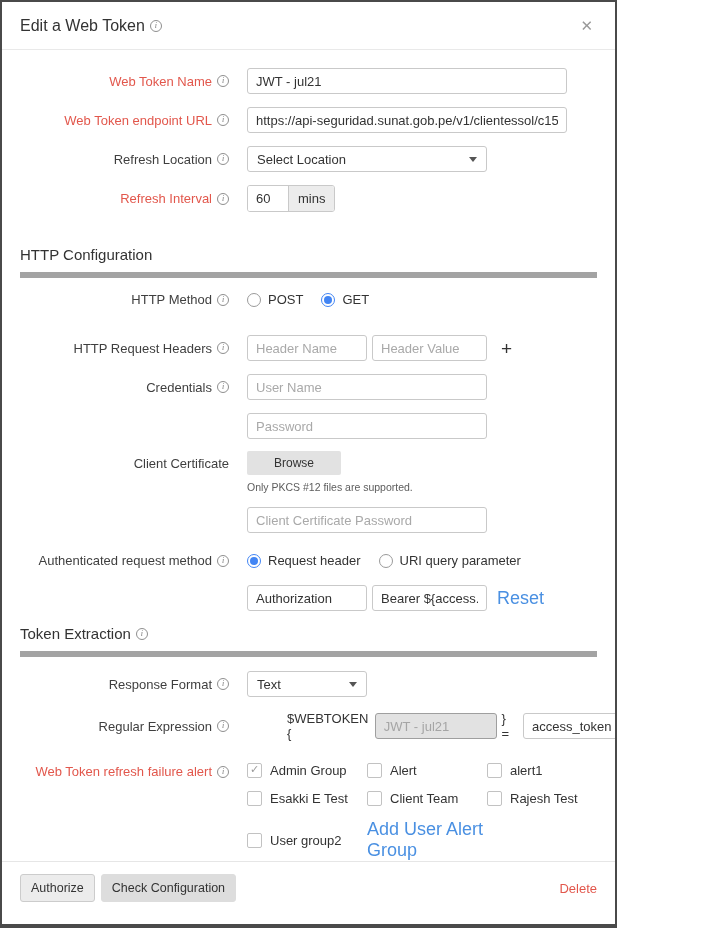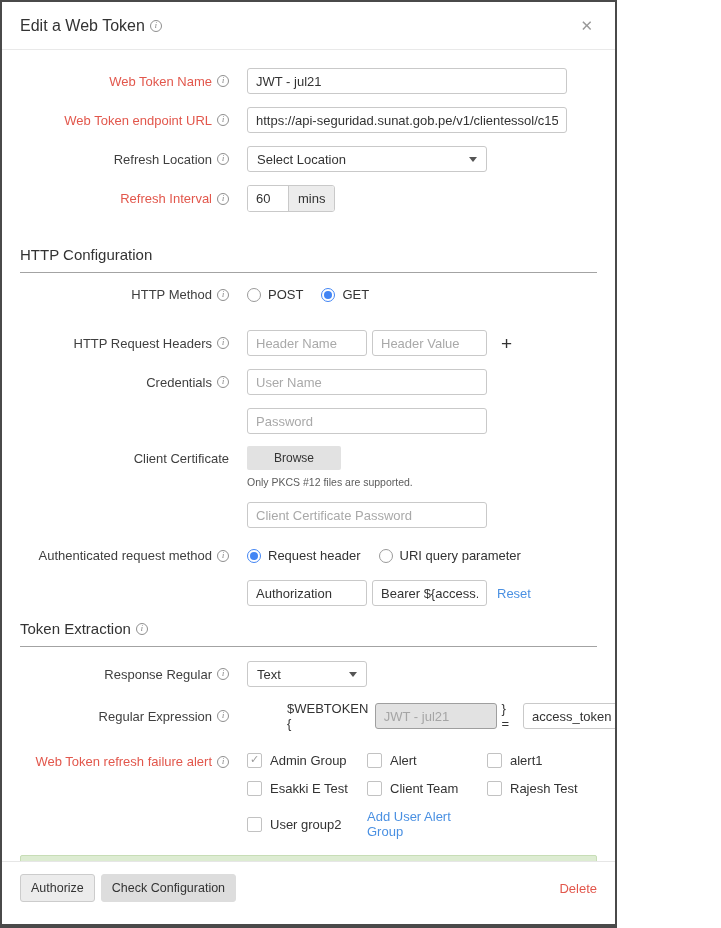--- a/index.html
+++ b/index.html
@@ -52,39 +52,39 @@
     display:flex; align-items:center; justify-content:space-between;
     padding:0 9px; font-size:13px; color:#333; cursor:pointer;
   }
   .caret { width:0; height:0; border-left:4px solid transparent; border-right:4px solid transparent; border-top:5px solid #555; }
 
   .interval-group { display:inline-flex; border:1px solid #c9c9c9; border-radius:3px; overflow:hidden; height:27px; }
   .interval-group input { width:40px; border:none; outline:none; padding:0 8px; font-size:13px; color:#333; font-family:"Liberation Sans", sans-serif; }
   .interval-addon { background:#ececec; border-left:1px solid #c9c9c9; display:flex; align-items:center; padding:0 9px; font-size:13px; color:#333; }
 
   .section-heading {
-    margin: 0 18px 14px 18px; padding-bottom:9px; border-bottom:1px solid #a3a3a3;
+    margin: 0 18px 14px 18px; padding-bottom:9px; border-bottom:6px solid #a3a3a3;
     font-size:15px; color:#333; display:flex; align-items:center;
   }
 
   .radio-opt { display:inline-flex; align-items:center; cursor:pointer; margin-right:18px; }
   .radio { width:14px; height:14px; border:1px solid #9a9a9a; border-radius:50%; display:inline-flex; align-items:center; justify-content:center; background:#fff; flex-shrink:0; }
   .radio.checked { border-color:#4285f4; }
   .radio.checked::after { content:""; width:8px; height:8px; border-radius:50%; background:#4285f4; }
   .radio-label { font-size:13px; color:#333; margin-left:7px; }
 
   .plus-btn { font-size:19px; color:#333; margin-left:14px; cursor:pointer; line-height:1; }
 
   .browse-btn {
     background:#e2e2e2; border:none; border-radius:2px; padding:5px 27px;
     font-size:12px; color:#333; font-family:"Liberation Sans", sans-serif; cursor:pointer;
   }
   .helper { font-size:10.5px; color:#5d5d5d; margin-top:6px; }
 
-  .link { color:#4a90e2; font-size:13px; cursor:pointer; text-decoration:none; }
+  .link { color:#4a90e2; font-size:18px; cursor:pointer; text-decoration:none; }
   .reset-link { margin-left:10px; }
 
   .regex-wrap { display:flex; align-items:center; font-size:13px; color:#333; }
   .regex-token {
     width:130px; height:26px; background:#e2e2e2; border:1px solid #9f9f9f; border-radius:3px;
     color:#a5a5a5; font-size:13px; padding:0 8px; display:flex; align-items:center; margin-left:5px;
     overflow:hidden; white-space:nowrap;
   }
   .regex-eq { margin:0 7px 0 5px; }
 
@@ -261,21 +261,21 @@
       </div>
     </div>
 
     <div class="section-heading">
       <span>Token Extraction</span>
       <span class="info-icon">i</span>
     </div>
 
     <div class="row" style="margin-bottom:14px;">
       <div class="flabel">
-        <span>Response Regular</span>
+        <span>Response Format</span>
         <span class="info-icon">i</span>
       </div>
       <div class="ctrl">
         <div class="select w-sm">
           <span>Text</span>
           <span class="caret"></span>
         </div>
       </div>
     </div>
 

